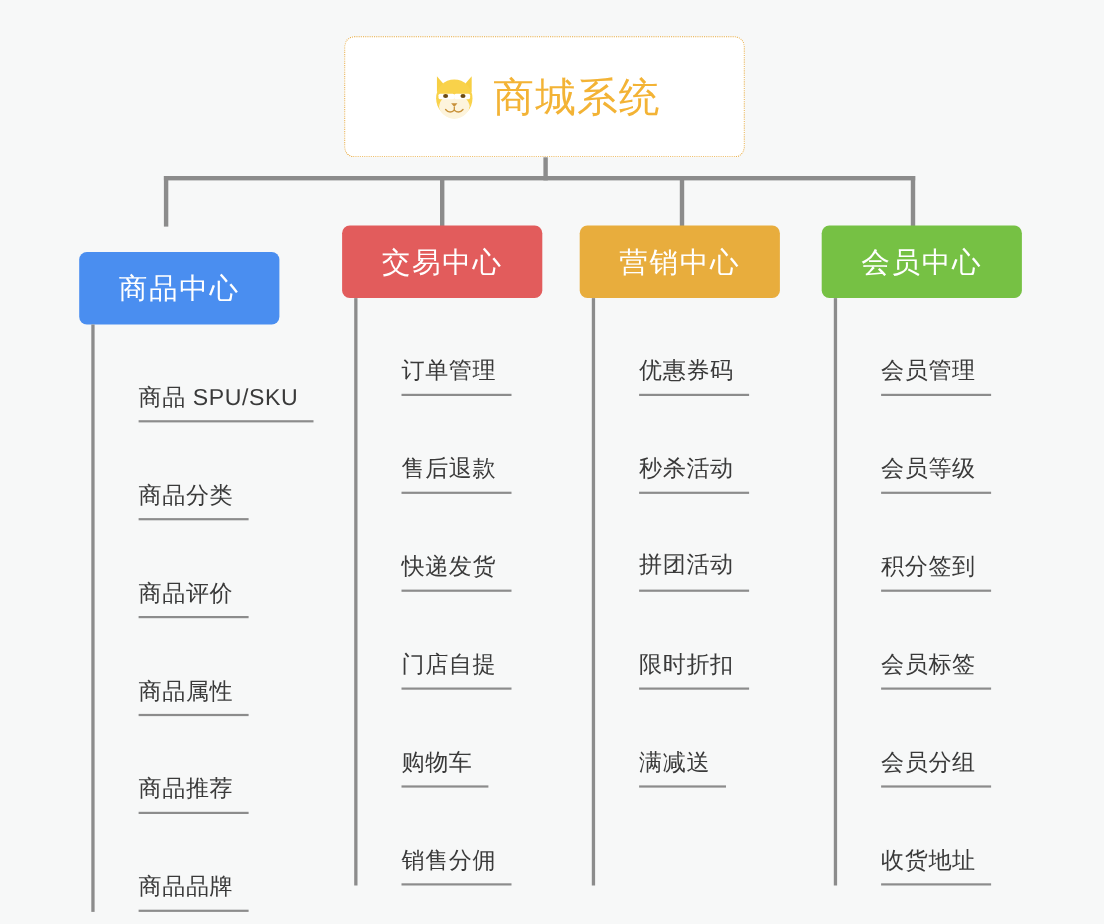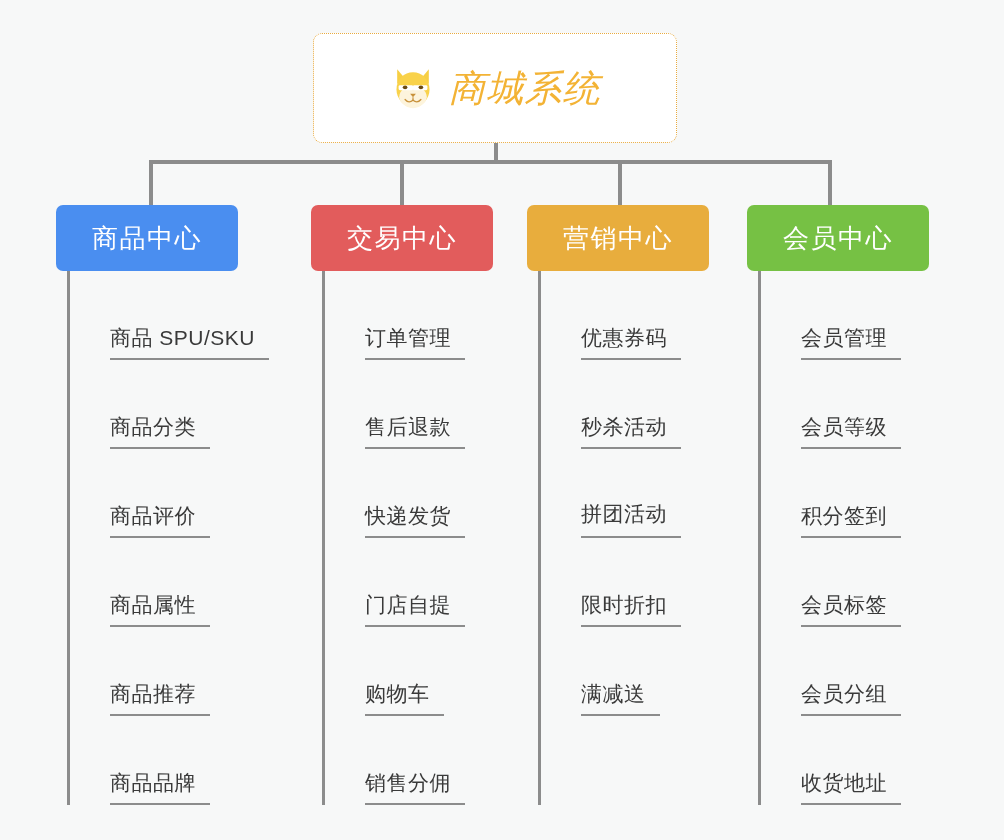--- a/index.html
+++ b/index.html
@@ -34,21 +34,20 @@
     justify-content: center;
     gap: 13px;
   }
   .root-icon { width: 46px; height: 46px; display: block; flex: 0 0 auto; }
   .root-title {
     font-size: 37px;
     color: #f3b335;
     letter-spacing: 1px;
     line-height: 1;
     white-space: nowrap;
-    font-style: italic;
   }
 
   
   .conn { position: absolute; background: #8c8c8c; }
 
   .conn-stem   { left: 494px; top: 143px;  width: 4px;  height: 21px; }
   .conn-bus    { left: 149px; top: 160px;  width: 683px; height: 4px; }
   .drop        { top: 160px; width: 4px; height: 46px; }
 
   
@@ -124,21 +123,21 @@
     <div class="root-title" style="color: rgb(243, 179, 53);">商城系统</div>
   </div>
 
   <div class="conn conn-stem" style="background: rgb(140, 140, 140);"></div>
   <div class="conn conn-bus" style="background: rgb(140, 140, 140);"></div>
   <div class="conn drop" style="left: 149px; background: rgb(140, 140, 140);"></div>
   <div class="conn drop" style="left: 400px; background: rgb(140, 140, 140);"></div>
   <div class="conn drop" style="left: 618px; background: rgb(140, 140, 140);"></div>
   <div class="conn drop" style="left: 828px; background: rgb(140, 140, 140);"></div>
 
-  <div class="column" id="col-0" style="left:56px;  width:182px;">
+  <div class="column" id="col-0" style="left:72px;  width:182px;margin-top:24px;">
     <div class="cat-box" style="background: rgb(74, 142, 240);">商品中心</div>
     <div class="branch" style="height: 534px; background: rgb(140, 140, 140);"></div>
     <div class="leaf-list">
         <div class="leaf">
           <span class="leaf-label" style="border-bottom-color: rgb(140, 140, 140);">商品 SPU/SKU</span>
         </div>
         <div class="leaf">
           <span class="leaf-label" style="border-bottom-color: rgb(140, 140, 140);">商品分类</span>
         </div>
         <div class="leaf">

